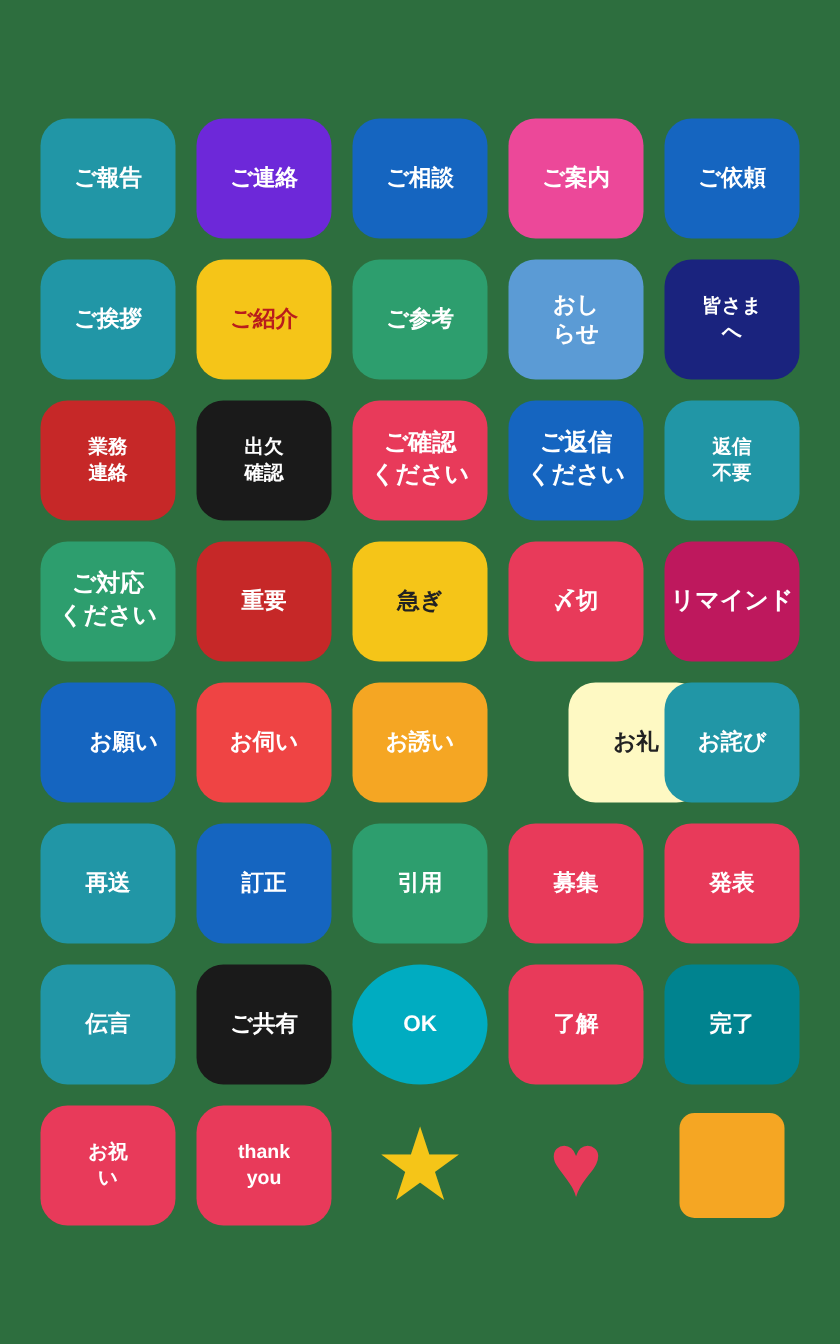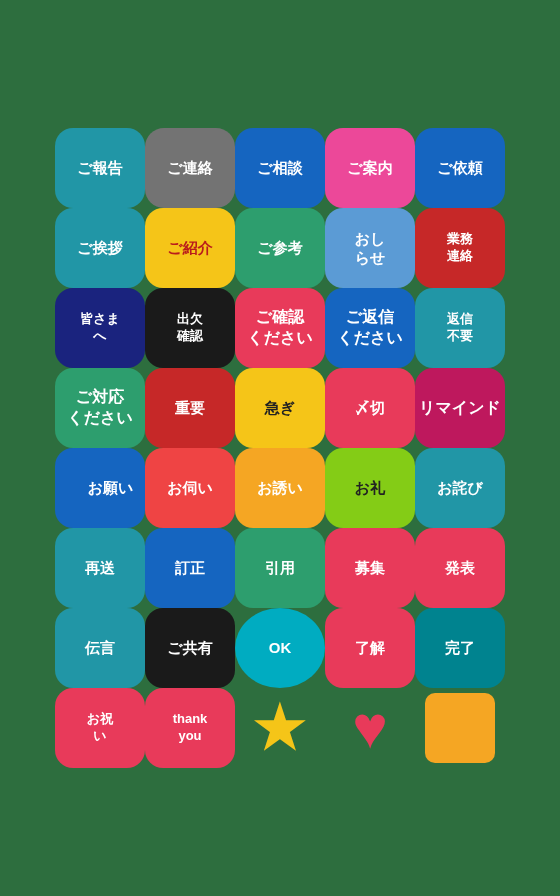--- a/index.html
+++ b/index.html
@@ -8,21 +8,21 @@
       min-height: 896px;
       background-color: #2d6e3e;
       display: flex;
       align-items: center;
       justify-content: center;
       font-family: 'Hiragino Sans', 'Meiryo', 'Yu Gothic', sans-serif;
     }
     .grid {
       display: grid;
       grid-template-columns: repeat(5, 90px);
-      gap: 0;
+      gap: 14px;
       padding: 24px 20px;
     }
     .badge {
       width: 90px;
       height: 80px;
       border-radius: 18px;
       display: flex;
       align-items: center;
       justify-content: center;
       text-align: center;
@@ -68,21 +68,21 @@
       font-weight: bold;
     }
   </style>
 </head>
 <body>
 
 <div class="grid" id="grid">
     <div class="badge" style="background-color: rgb(33, 150, 166);">
       <span style="white-space: pre-line;">ご報告</span>
     </div>
-    <div class="badge" style="background-color: #737373; border-radius: 19px;">
+    <div class="badge" style="background-color: #6d28d9;">
       <span style="white-space: pre-line;">ご連絡</span>
     </div>
     <div class="badge" style="background-color: rgb(21, 101, 192);">
       <span style="white-space: pre-line;">ご相談</span>
     </div>
     <div class="badge" style="background-color: #ec4899;">
       <span style="white-space: pre-line;">ご案内</span>
     </div>
     <div class="badge" style="background-color: rgb(21, 101, 192);">
       <span style="white-space: pre-line;">ご依頼</span>
@@ -93,28 +93,28 @@
     <div class="badge" style="background-color: rgb(245, 197, 24); color: #b91c1c;">
       <span style="white-space: pre-line;">ご紹介</span>
     </div>
     <div class="badge" style="background-color: rgb(45, 158, 110);">
       <span style="white-space: pre-line;">ご参考</span>
     </div>
     <div class="badge" style="background-color: rgb(91, 155, 213);">
       <span style="white-space: pre-line;">おし
 らせ</span>
     </div>
+    <div class="badge small-text" style="background-color: rgb(26, 35, 126);">
+      <span style="white-space: pre-line;">皆さま
+へ</span>
+    </div>
     <div class="badge small-text" style="background-color: rgb(198, 40, 40);">
       <span style="white-space: pre-line;">業務
 連絡</span>
     </div>
-    <div class="badge small-text" style="background-color: rgb(26, 35, 126);">
-      <span style="white-space: pre-line;">皆さま
-へ</span>
-    </div>
     <div class="badge small-text" style="background-color: rgb(26, 26, 26);">
       <span style="white-space: pre-line;">出欠
 確認</span>
     </div>
     <div class="badge xsmall-text" style="background-color: rgb(232, 58, 90);">
       <span style="white-space: pre-line;">ご確認
 ください</span>
     </div>
     <div class="badge xsmall-text" style="background-color: rgb(21, 101, 192);">
       <span style="white-space: pre-line;">ご返信
@@ -142,21 +142,21 @@
     </div>
     <div class="badge" style="background-color: rgb(21, 101, 192); padding-left: 21px;">
       <span style="white-space: pre-line;">お願い</span>
     </div>
     <div class="badge" style="background-color: #ef4444;">
       <span style="white-space: pre-line;">お伺い</span>
     </div>
     <div class="badge" style="background-color: rgb(245, 166, 35);">
       <span style="white-space: pre-line;">お誘い</span>
     </div>
-    <div class="badge" style="background-color: #84cc16; color: rgb(34, 34, 34);">
+    <div class="badge" style="background-color: #fef9c3; color: rgb(34, 34, 34); margin-left: 40px;">
       <span style="white-space: pre-line;">お礼</span>
     </div>
     <div class="badge" style="background-color: rgb(33, 150, 166);">
       <span style="white-space: pre-line;">お詫び</span>
     </div>
     <div class="badge" style="background-color: rgb(33, 150, 166);">
       <span style="white-space: pre-line;">再送</span>
     </div>
     <div class="badge" style="background-color: rgb(21, 101, 192);">
       <span style="white-space: pre-line;">訂正</span>

